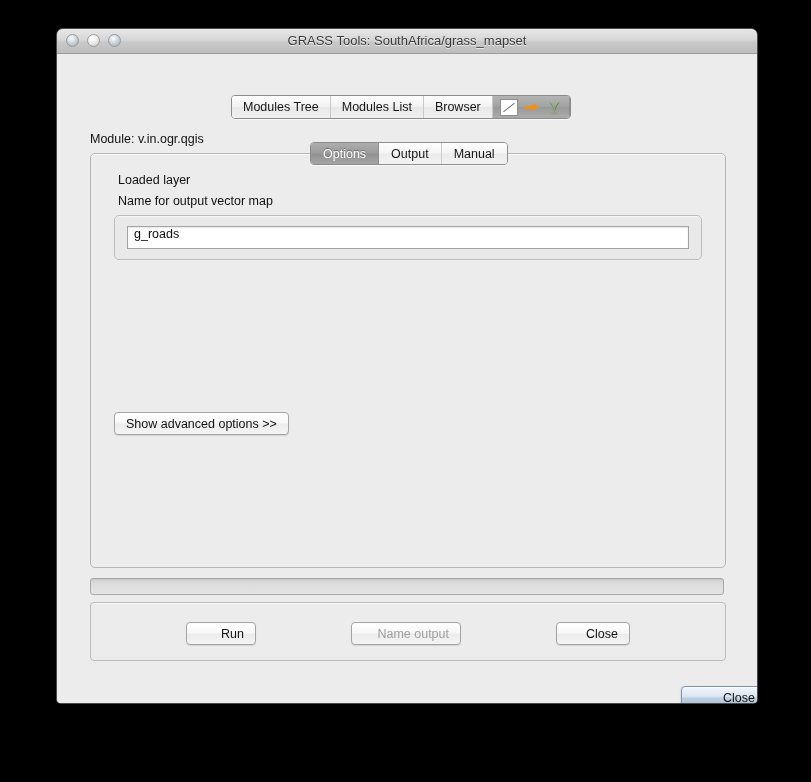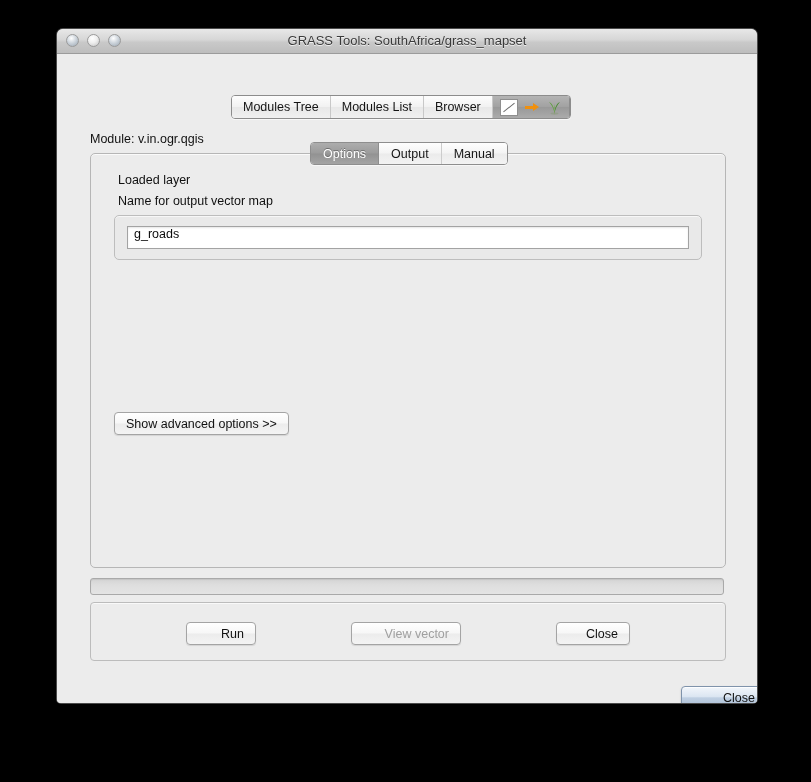--- a/index.html
+++ b/index.html
@@ -415,21 +415,21 @@
     </div>
 
     <div class="progressbar"></div>
 
     <div class="buttonbar">
       <div class="btnrow">
         <div class="pushbtn" style="min-width:46px;">
           <span>Run</span>
         </div>
         <div class="pushbtn disabled" style="min-width:86px;">
-          <span>View vector</span>
+          <span>Name output</span>
         </div>
         <div class="pushbtn" style="min-width:50px;">
           <span>Close</span>
         </div>
       </div>
     </div>
 
     <div class="bottom-close">
       <div class="pushbtn default" style="width:62px;">
         <span>Close</span>

